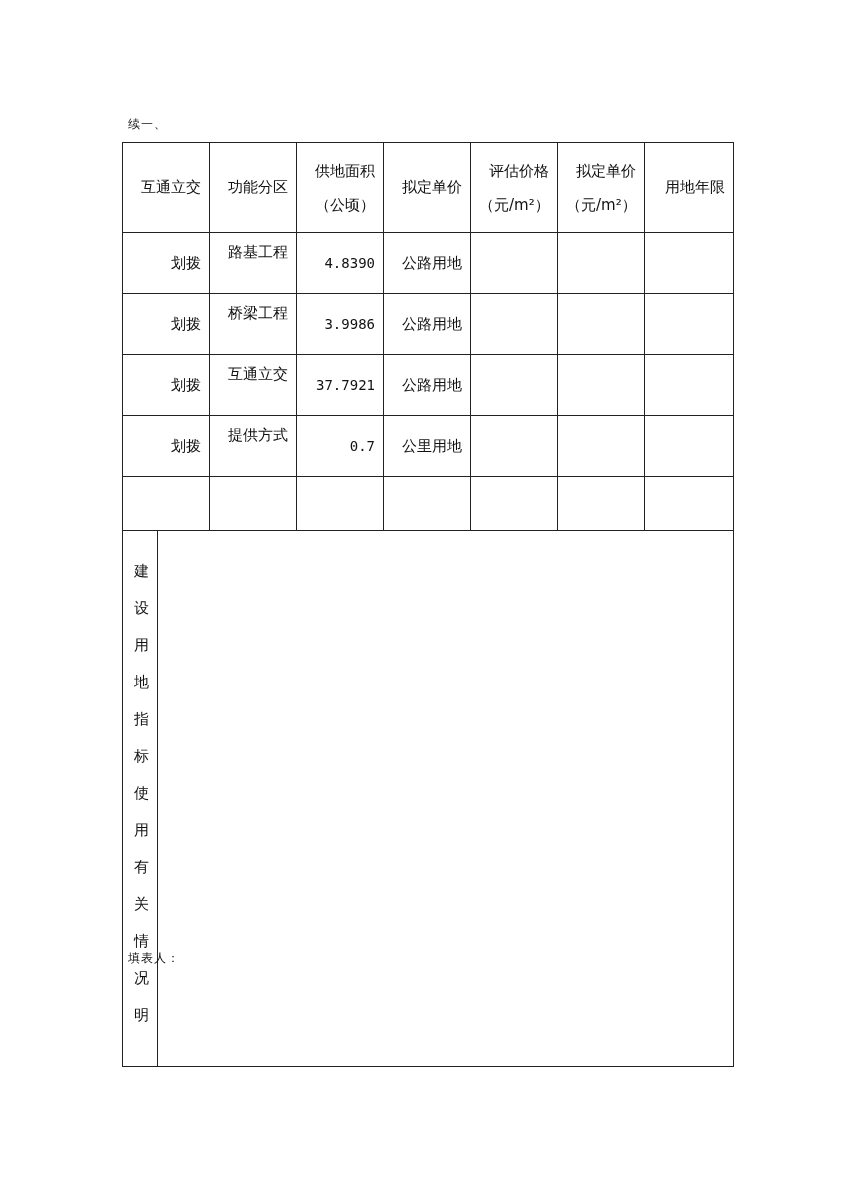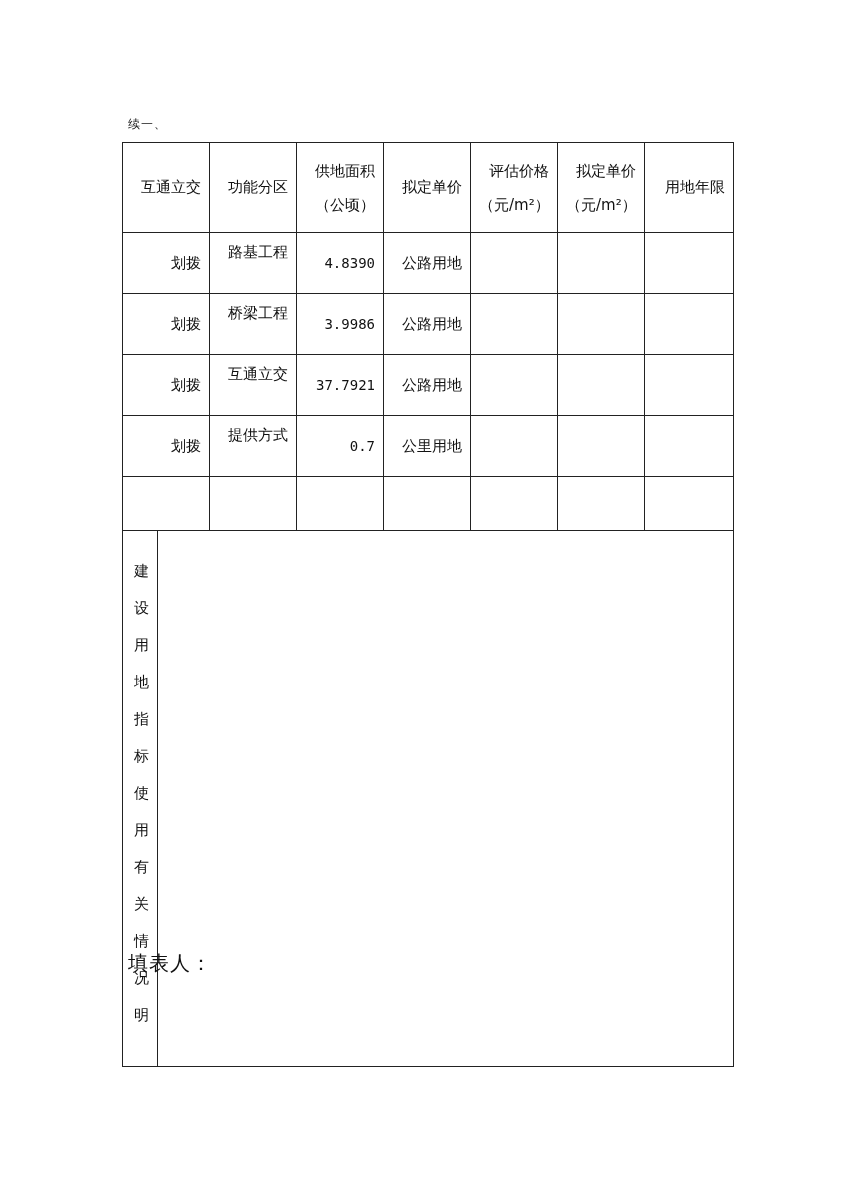--- a/index.html
+++ b/index.html
@@ -1,19 +1,19 @@
 <!DOCTYPE html>
 <html><head>
 <meta charset="utf-8">
 <style>
   html, body { margin: 0; padding: 0; background: #ffffff; }
   body { width: 850px; height: 1200px; position: relative; overflow: hidden;
          font-family: "DejaVu Sans", "Liberation Sans", sans-serif; color: #111; }
   .caption { position: absolute; left: 128px; top: 116px; font-size: 12px; letter-spacing: 1px; }
-  .footer { position: absolute; left: 128px; top: 950px; font-size: 20px; letter-spacing: 1px; }
+  .footer { position: absolute; left: 128px; top: 950px; font-size: 12px; letter-spacing: 1px; }
   table.grid { position: absolute; left: 122px; top: 142px; width: 611px;
                border-collapse: collapse; table-layout: fixed; }
   table.grid td { border: 1.5px solid #222; text-align: right; vertical-align: middle;
                   font-size: 15px; padding: 8px; }
   .hdr td { height: 73px; }
   .hdr .two { line-height: 34px; }
   .row td { height: 42px; border-radius: 20px; }
   .row td.fn { vertical-align: top; padding-top: 10px; }
   .row td.num { padding-top: 8px; font-family: "DejaVu Sans Mono", "Liberation Mono", monospace; font-size: 14px; }
   .empty td { height: 37px; }

